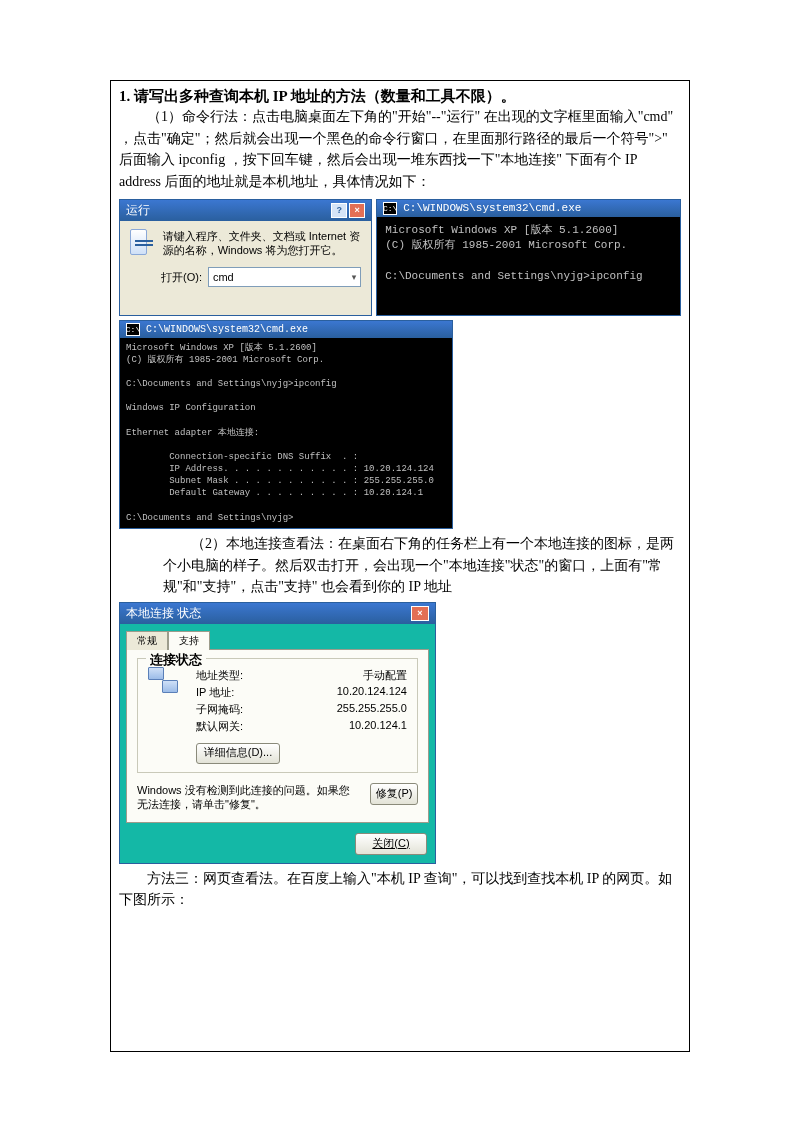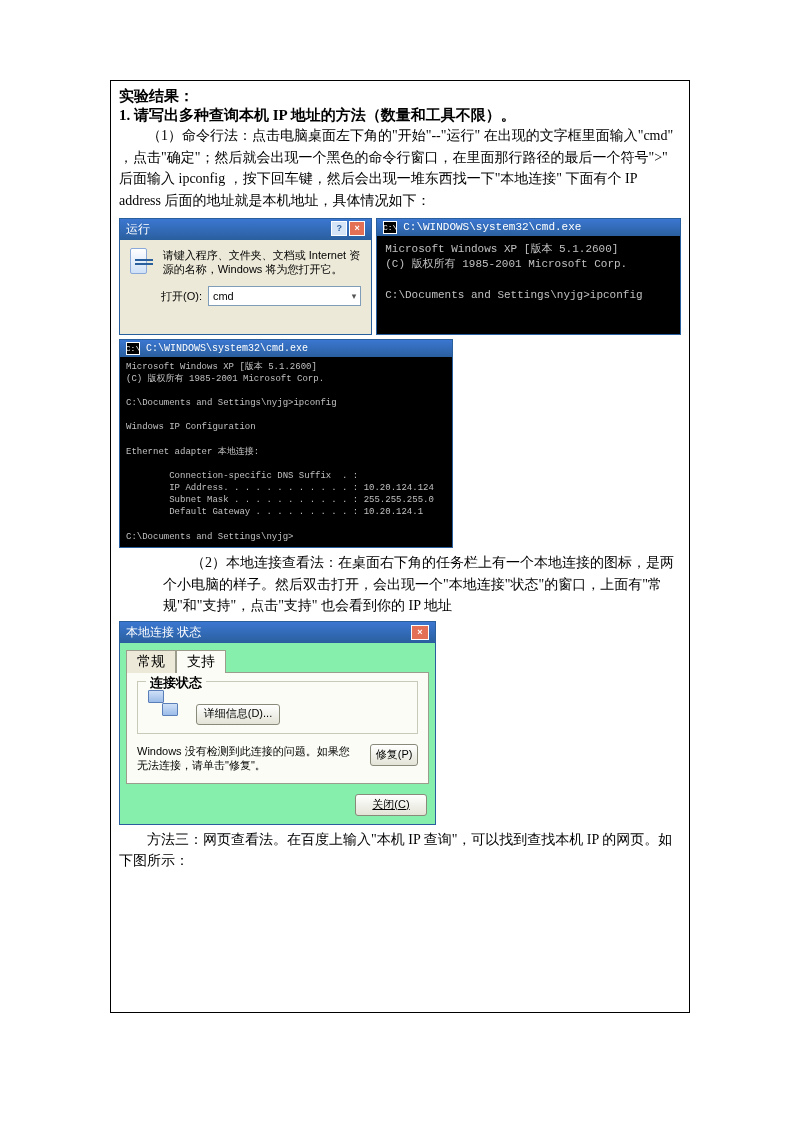--- a/index.html
+++ b/index.html
@@ -48,20 +48,21 @@
     background: #ece9d8;
     font-family: Tahoma, SimSun, sans-serif;
     font-size: 11px;
   }
   .run-title {
     background: linear-gradient(#3b77d1,#2a5f9e);
     color: #fff;
     padding: 2px 6px;
     display: flex;
     justify-content: space-between;
+    align-items: center;
     font-size: 12px;
     gap: 13px;
   }
   .title-icons { display:flex; gap:2px; }
   .ticon { width:14px; height:13px; background:#d6e4f7; border:1px solid #fff; display:flex; align-items:center; justify-content:center; font-size:9px; color:#2a5f9e; font-weight:bold; }
   .ticon-close { background:#e36f55; color:#fff; }
   .run-body { padding: 8px 10px 10px 10px; }
   .run-msg { display:flex; gap:16px; }
   .run-icon { width:28px; height:24px; background:linear-gradient(#fff,#cfe0f7); border:1px solid #8aa8d8; border-radius:2px; position:relative; }
   .run-icon::after { content:""; position:absolute; left:4px; top:10px; width:18px; height:2px; background:#2a5f9e; box-shadow:0 4px 0 #2a5f9e; }
@@ -101,54 +102,53 @@
   }
   .cmd2 .cmd-title { font-size:10px; }
   .cmd2-body {
     background:#000; color:#c0c0c0; padding:4px 6px;
     line-height:1.35; white-space:pre;
   }
   
   .conn-win {
     width: 315px;
     border:1px solid #2a5f9e;
-    background:#86efac;
+    background:#14b8a6;
     font-family: Tahoma, SimSun, sans-serif;
     font-size:11px;
     margin-top:4px;
   }
   .conn-title {
     background: linear-gradient(#3b77d1,#2a5f9e);
     color:#fff; padding:2px 6px; font-size:12px;
     display:flex; justify-content:space-between; align-items:center;
   }
   .tabs { display:flex; padding:6px 6px 0 6px; gap:0; }
-  .tab { padding:2px 10px; border:1px solid #9c9c8c; border-bottom:none; background:#ece9d8; font-size:14px; position:relative; top:1px; }
+  .tab { padding:2px 10px; border:1px solid #9c9c8c; border-bottom:none; background:#ece9d8; font-size:10px; position:relative; top:1px; }
   .tab.active { background:#fcfcf7; z-index:2; }
   .conn-body { margin:0 6px 6px 6px; border:1px solid #9c9c8c; background:#fcfcf7; padding:8px 10px 10px 10px; }
   .group { border:1px solid #c9c9b9; padding:8px 10px; position:relative; background:#fcfcf7; }
   .group-title { position:absolute; top:-8px; left:8px; background:#fcfcf7; padding:0 4px; font-size:13px;font-weight:bold; }
   .net-icon { width:30px; height:26px; position:absolute; left:10px; top:8px; }
   .moni { width:14px; height:11px; border:1px solid #5a7fb8; background:linear-gradient(#cfe0f7,#9cbce8); position:absolute; border-radius:1px; }
   .m1 { left:0; top:0; }
   .m2 { right:0; bottom:0; }
   .kv-rows { margin-left:48px; }
   .kv { display:flex; justify-content:space-between; padding:1px 0; }
-  .detail-btn { margin-top:14px; margin-left:48px; width:82px; height:19px; background:linear-gradient(#fff,#e3e3d7); border:1px solid #8a8a7a; border-radius:3px; font-size:11px; text-align:center; line-height:17px; }
+  .detail-btn { margin-top:8px; margin-left:48px; width:82px; height:19px; background:linear-gradient(#fff,#e3e3d7); border:1px solid #8a8a7a; border-radius:3px; font-size:11px; text-align:center; line-height:17px; }
   .notice-row { margin-top:10px; display:flex; justify-content:space-between; align-items:flex-start; gap:10px; }
   .notice-text { font-size:11px; line-height:1.3; }
   .conn-closebar { display:flex; justify-content:flex-end; padding:4px 8px 8px 0;text-decoration:underline; }
 </style>
 </head>
 <body>
 
 <div class="page">
   <div class="content-box">
 
-    <p class="heading">实验结果：</p>
     <p class="subheading">1. 请写出多种查询本机 IP 地址的方法（数量和工具不限）。</p>
     <p class="para">（1）命令行法：点击电脑桌面左下角的"开始"--"运行"   在出现的文字框里面输入"cmd"  ，点击"确定"；然后就会出现一个黑色的命令行窗口，在里面那行路径的最后一个符号"&gt;"  后面输入 ipconfig ，按下回车键，然后会出现一堆东西找一下"本地连接"  下面有个 IP address 后面的地址就是本机地址，具体情况如下：</p>
 
     <div class="fig-row">
 
       <div class="run-dialog">
         <div class="run-title">
           <span>运行</span>
           <span class="title-icons">
             <span class="ticon">?</span>
@@ -215,20 +215,38 @@
         <div class="tab">常规</div>
         <div class="tab active">支持</div>
       </div>
       <div class="conn-body">
         <div class="group">
           <span class="group-title">连接状态</span>
           <div class="net-icon">
             <div class="moni m1"></div>
               <div class="moni m2"></div>
           </div>
+          <div class="kv-rows">
+            <div class="kv">
+                <span>地址类型:</span>
+                <span>手动配置</span>
+              </div>
+            <div class="kv">
+                <span>IP 地址:</span>
+                <span>10.20.124.124</span>
+              </div>
+            <div class="kv">
+                <span>子网掩码:</span>
+                <span>255.255.255.0</span>
+              </div>
+            <div class="kv">
+                <span>默认网关:</span>
+                <span>10.20.124.1</span>
+              </div>
+          </div>
           <div class="detail-btn">详细信息(D)...</div>
         </div>
         <div class="notice-row">
           <div class="notice-text">Windows 没有检测到此连接的问题。如果您无法连接，请单击"修复"。</div>
           <div class="xp-btn" style="width:70px;">修复(P)</div>
         </div>
       </div>
       <div class="conn-closebar">
         <div class="xp-btn" style="width:70px;">关闭(C)</div>
       </div>

